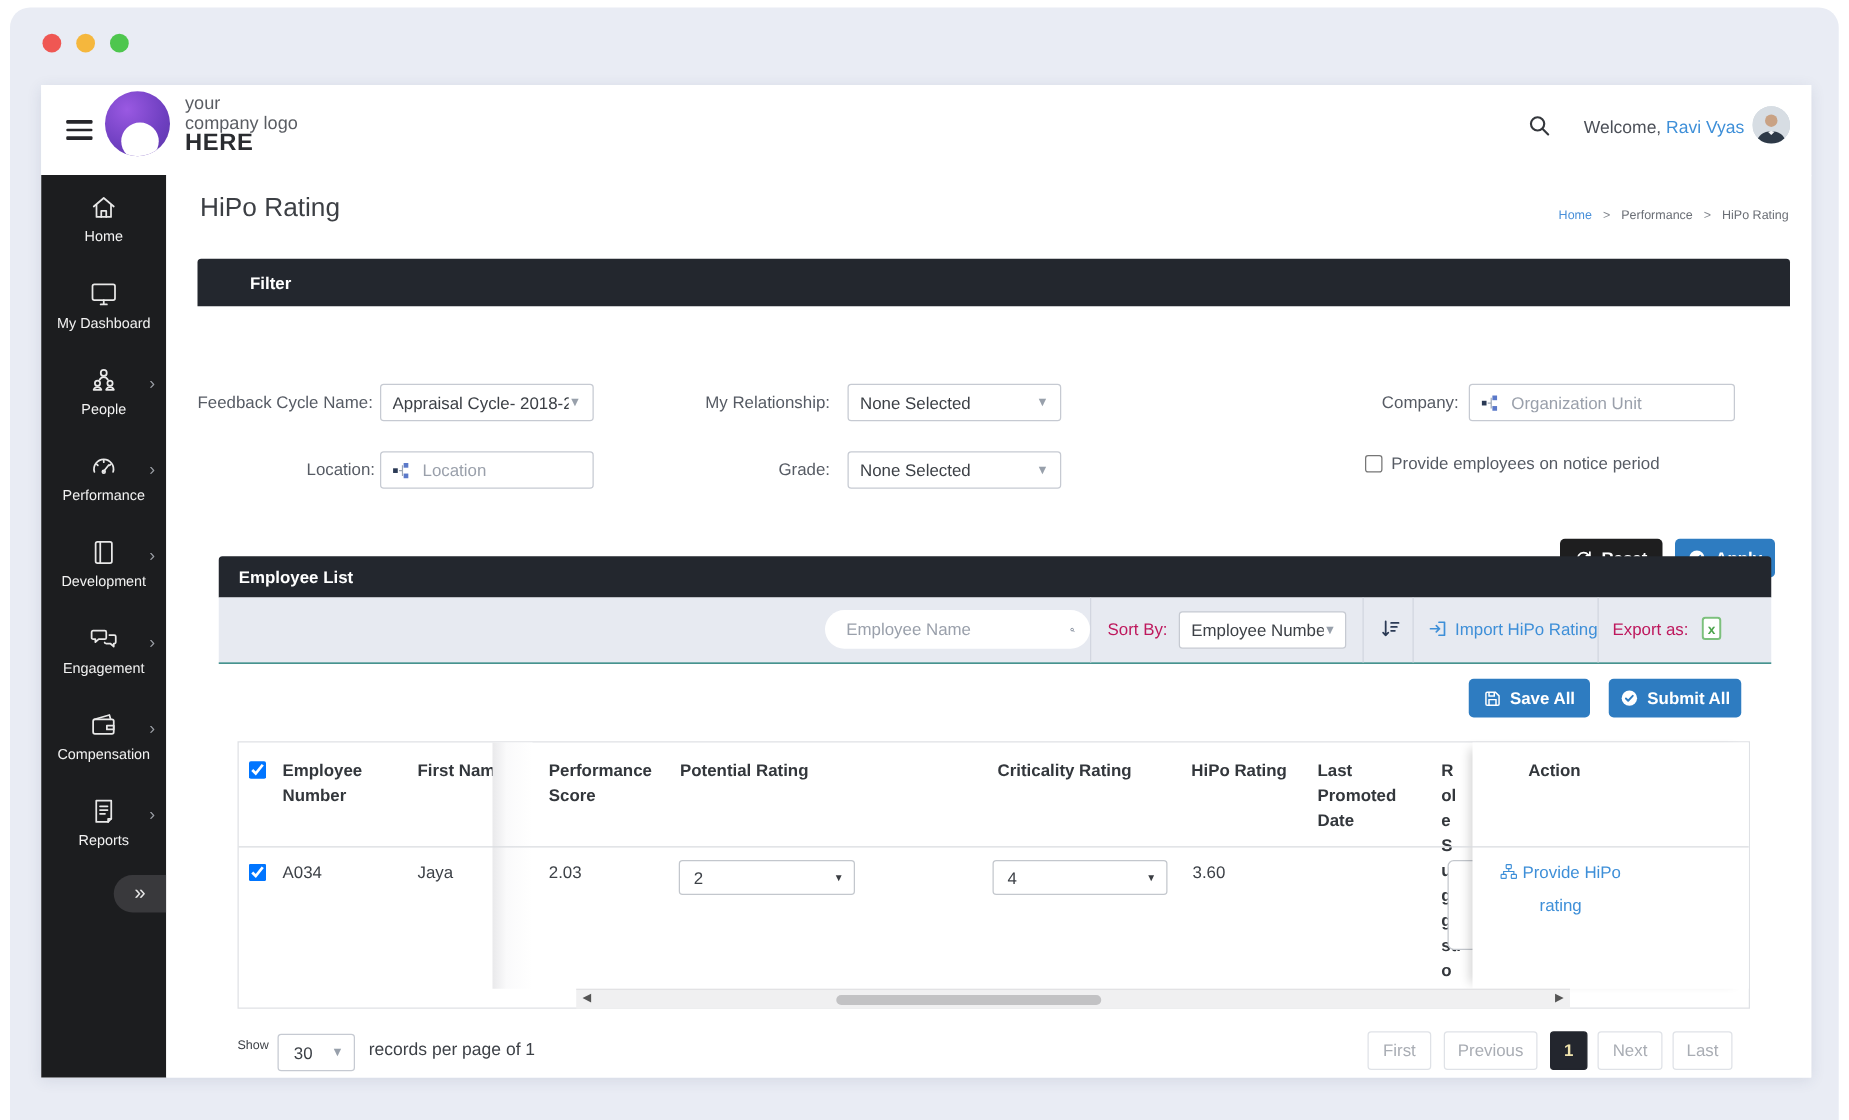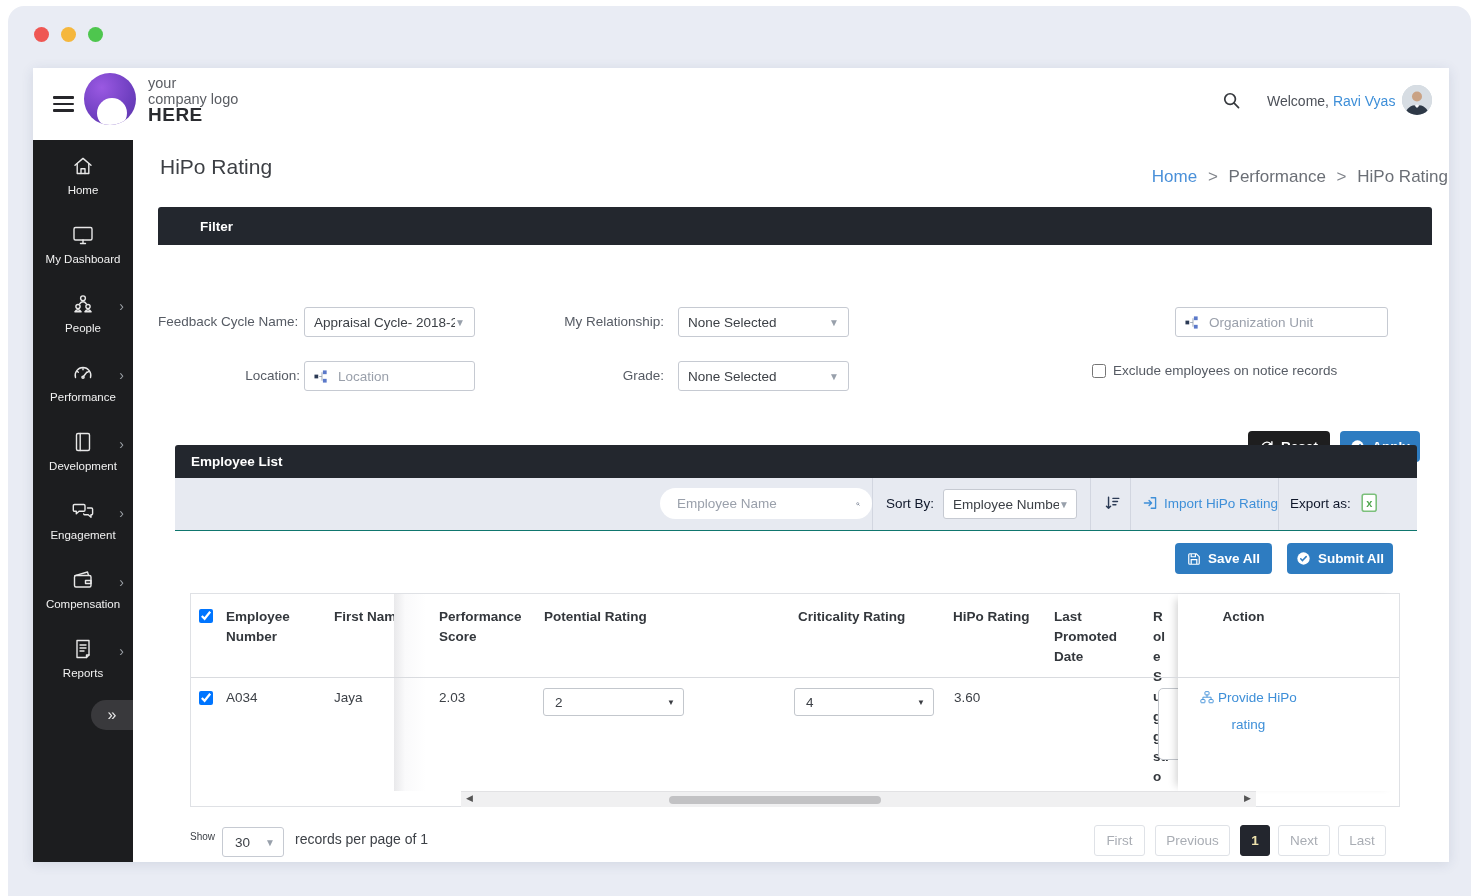--- a/index.html
+++ b/index.html
@@ -26,21 +26,21 @@
   .sidebar{position:absolute;left:0;top:72px;width:100px;height:722px;background:#1c1d1f}
   .sitem{position:relative;height:69px;display:flex;flex-direction:column;align-items:center;justify-content:center;cursor:pointer}
   .sitem svg{stroke:#e8e8e8;fill:none;stroke-width:1.4;stroke-linecap:round;stroke-linejoin:round}
   .sitem .slabel{font-size:11.5px;color:#f2f2f2;margin-top:6px;white-space:nowrap}
   .schev{position:absolute;right:9px;top:20px;color:#9b9fa5;font-size:14px}
   .collapse{position:absolute;left:58px;top:560px;width:42px;height:30px;background:#39393c;border-radius:15px 0 0 15px;color:#e8e8e8;font-size:16px;display:flex;align-items:center;justify-content:center;cursor:pointer}
 
   
   .main{position:absolute;left:100px;top:72px;width:1316px;height:722px;background:#fff}
   .ptitle{position:absolute;left:27px;top:15px;font-size:21px;color:#3c3f44}
-  .crumbs{position:absolute;right:1px;top:27px;font-size:17px;color:#6b6f76}
+  .crumbs{position:absolute;right:18px;top:27px;font-size:10px;color:#6b6f76}
   .crumbs a{color:#4a90d9;text-decoration:none}
   .crumbs .sep{margin:0 6px;color:#80848b}
 
   .phead{height:38px;background:#23272e;border-radius:3px 3px 0 0;color:#fff;font-weight:bold;font-size:13.5px;display:flex;align-items:center}
   .lbl{font-size:13.5px;color:#565b64;line-height:30px;white-space:nowrap}
   .fld{height:30px;border:1px solid #c6cad2;border-radius:3px;background:#fff;font-size:13.5px;color:#3c4046;display:flex;align-items:center;padding:0 9px;box-sizing:border-box;cursor:pointer}
   .fld input{border:none;outline:none;flex:1;min-width:0;font:inherit;color:#3c4046;background:transparent}
   .fld input::placeholder{color:#9aa0ab}
   .caret{color:#98a0ab;font-size:10px;margin-left:auto}
   .btn{display:flex;align-items:center;justify-content:center;gap:7px;border-radius:4px;color:#fff;font-weight:bold;font-size:13.5px;cursor:pointer}
@@ -48,21 +48,21 @@
   .btn-blue{background:#2e7cc1}
   .cb{width:14px;height:14px;margin:0}
 
   
   .toolbar{position:absolute;left:0;top:33px;width:1242px;height:52px;background:#e7eaf1;border-bottom:1px solid #0f766e}
   .tdiv{position:absolute;top:0;width:1px;height:52px;background:#d2d6e0}
   .pill{position:absolute;left:485px;top:10px;width:212px;height:31px;background:#fff;border-radius:16px;display:flex;align-items:center;padding:0 12px 0 15px;box-sizing:border-box}
   .pill input{border:none;outline:none;flex:1;font-size:13.5px;color:#3c4046;background:transparent}
   .pill input::placeholder{color:#9aa0ab}
   .link{color:#3e8fd8;text-decoration:none;font-size:13.5px;cursor:pointer}
-  .gray{color:#0f172a;font-size:13.5px}
+  .gray{color:#be185d;font-size:13.5px}
 
   .tbl{position:absolute;left:15px;top:148px;width:1210px;height:214px;border:1px solid #dfe1e5;box-sizing:border-box;font-size:13.5px;color:#3d4147}
   .th{position:absolute;top:13px;font-weight:bold;color:#33373c;line-height:20px}
   .hline{position:absolute;left:0;top:83px;width:1208px;height:1px;background:#d9dbdf;z-index:6}
   .band{position:absolute;left:203px;top:0;width:32px;height:197px;background:linear-gradient(to right,#e9e9eb,#fafafb 35%,#ffffff);z-index:2}
   .selbox{position:absolute;height:28px;border:1px solid #c3c7cd;border-radius:3px;background:#fff;display:flex;align-items:center;padding:0 8px 0 11px;box-sizing:border-box;cursor:pointer;z-index:3}
   .selbox .nvarrow{margin-left:auto;font-size:8px;color:#3a3d42}
   .actioncol{position:absolute;left:987px;top:0;width:221px;height:197px;background:#fff;box-shadow:-7px 0 8px -5px rgba(0,0,0,.18);z-index:5}
   .hscroll{position:absolute;left:270px;top:197px;width:795px;height:16px;background:#f0f0f1;border-top:1px solid #e2e2e4;box-sizing:border-box;z-index:7}
   .thumb{position:absolute;left:208px;top:4px;width:212px;height:8px;background:#c2c2c4;border-radius:4px;cursor:pointer}
@@ -215,20 +215,21 @@
             <span style="white-space:nowrap;overflow:hidden">Appraisal Cycle- 2018-2019</span>
             <span class="caret">▼</span>
           </div>
 
           <div class="abs lbl" style="left:330px;top:24px;width:176px;text-align:right">My Relationship:</div>
           <div class="abs fld" style="left:520px;top:24px;width:171px">
             <span>None Selected</span>
             <span class="caret">▼</span>
           </div>
 
+          <div class="abs lbl" style="left:800px;top:24px;width:209px;text-align:right">Company:</div>
           <div class="abs fld" style="left:1017px;top:24px;width:213px">
             <svg width="15" height="15" viewBox="0 0 16 16" style="margin-right:7px;flex:none">
                   <rect x="0.5" y="6" width="4" height="4" fill="#2b3a55"></rect>
                   <path d="M5.5 8h3M8.5 3.5v9" stroke="#9aa5b5" fill="none"></path>
                   <rect x="9.5" y="1.5" width="4" height="4" fill="#5b79c9"></rect>
                   <rect x="9.5" y="10.5" width="4" height="4" fill="#5b79c9"></rect>
                 </svg>
             <input placeholder="Organization Unit" style="">
           </div>
 
@@ -244,21 +245,21 @@
           </div>
 
           <div class="abs lbl" style="left:330px;top:78px;width:176px;text-align:right">Grade:</div>
           <div class="abs fld" style="left:520px;top:78px;width:171px">
             <span>None Selected</span>
             <span class="caret">▼</span>
           </div>
 
           <div class="abs" style="left:934px;top:80px;display:flex;align-items:center;gap:7px">
             <input type="checkbox" class="cb" style="">
-            <span class="lbl" style="line-height:16px">Exclude employees on notice records</span>
+            <span class="lbl" style="line-height:16px">Provide employees on notice period</span>
           </div>
 
           <div class="abs btn btn-dark" style="left:1090px;top:148px;width:82px;height:31px">
             <svg width="14" height="14" viewBox="0 0 20 20">
                   <path d="M16.8 11.5a7 7 0 1 1-1.6-6.1" fill="none" stroke="#fff" stroke-width="2" stroke-linecap="round"></path>
                   <path d="M17 2.5v4h-4" fill="none" stroke="#fff" stroke-width="2" stroke-linecap="round" stroke-linejoin="round"></path>
                 </svg>
             <span>Reset</span>
           </div>
           <div class="abs btn btn-blue" style="left:1182px;top:148px;width:80px;height:31px">

